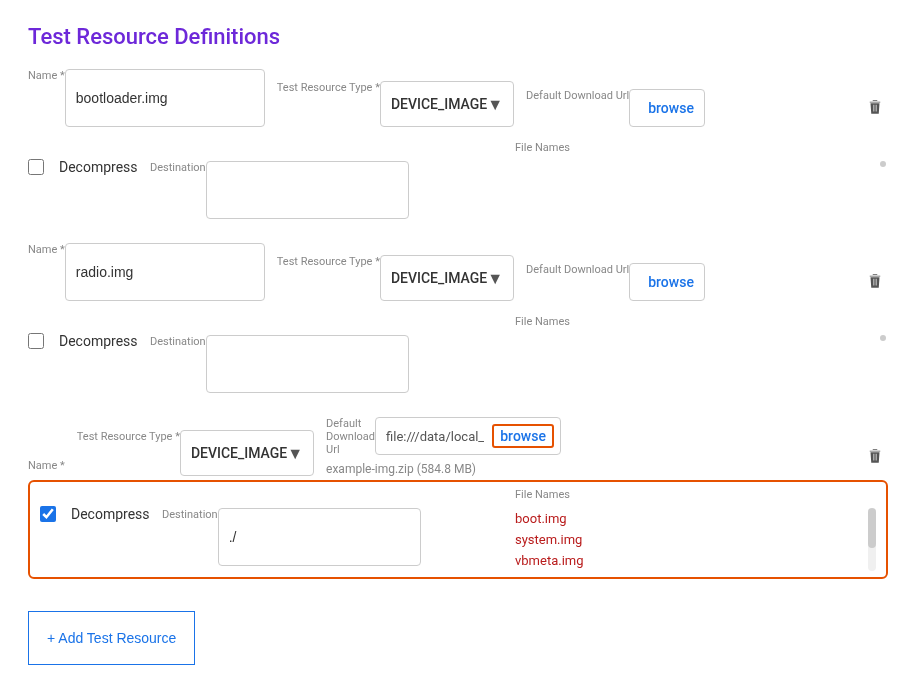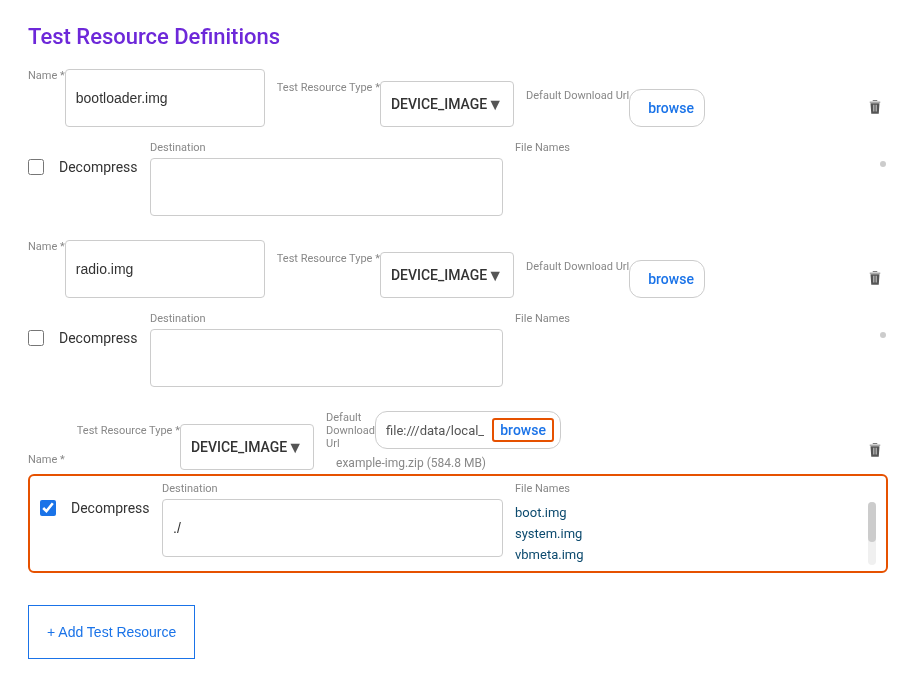--- a/index.html
+++ b/index.html
@@ -38,21 +38,21 @@
       font-size: 14px;
       color: #333;
       background: #fff;
       outline: none;
     }
     .name-field { width: 200px; }
     .url-input-wrap {
       display: flex;
       align-items: center;
       border: 1px solid #ccc;
-      border-radius: 12px;
+      border-radius: 4px;
       background: #fff;
       padding: 0 10px;
       height: 38px;
     }
     .url-input-wrap.has-value {
       padding: 0 6px 0 10px;
     }
     .url-text {
       flex: 1;
       font-size: 13px;
@@ -123,31 +123,32 @@
       height: 16px;
       cursor: pointer;
       accent-color: #1a73e8;
     }
     .decompress-label {
       font-size: 14px;
       color: #333;
     }
     .destination-group {
       display: flex;
+      flex-direction: row;
+      flex: 1;
+      margin-top: 20px;
+    }
+    .filenames-group {
+      display: flex;
       flex-direction: column;
       flex: 1;
     }
-    .filenames-group {
-      display: flex;
-      flex-direction: column;
-      flex: 1;
-    }
     .filenames-text {
       font-size: 13px;
-      color: #0c4a6e;
+      color: #b91c1c;
       line-height: 1.6;
       padding-top: 4px;
     }
     .scrollbar-placeholder {
       width: 8px;
       background: #f0f0f0;
       border-radius: 4px;
       align-self: stretch;
       margin-top: 20px;
     }
@@ -160,21 +161,21 @@
     .decompress-row-bordered {
       border: 2px solid #e65100;
       border-radius: 6px;
       padding: 6px 10px;
       margin-top: 4px;
     }
     .file-info-text {
       font-size: 12px;
       color: #888;
       margin-top: 2px;
-      margin-left: 10px;
+      margin-left: 0;
     }
     .add-btn {
       margin-top: 16px;
       border: 1px solid #1a73e8;
       background: #fff;
       color: #1a73e8;
       padding: 18px 18px;
       border-radius: 0;
       font-size: 14px;
       cursor: pointer;

